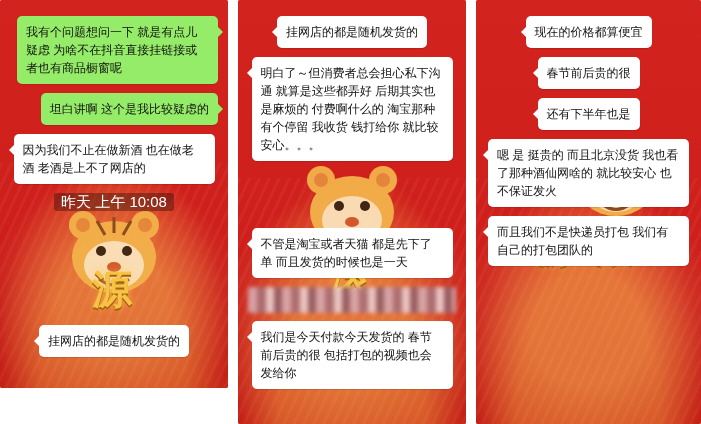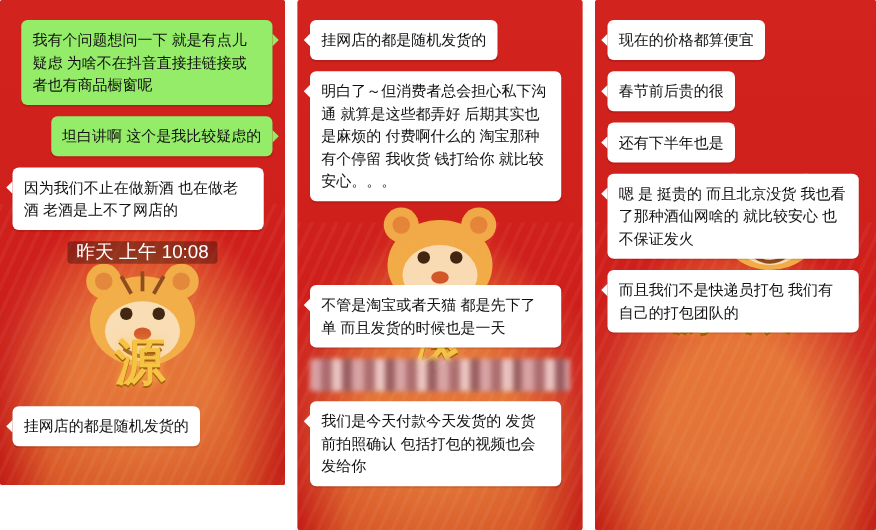--- a/index.html
+++ b/index.html
@@ -72,21 +72,21 @@
   .bubbles {
     position: absolute;
     inset: 0;
     padding: 16px 10px 10px 10px;
     box-sizing: border-box;
   }
   .row {
     display: flex;
     margin-bottom: 9px;
   }
-  .row.left { justify-content: flex-start; }
+  .row.left { justify-content: center; }
   .row.right { justify-content: flex-end; }
   .bubble {
     position: relative;
     max-width: 183px;
     padding: 7px 9px;
     border-radius: 5px;
     font-size: 12px;
     line-height: 18px;
     color: #111111;
     word-break: break-all;
@@ -208,21 +208,21 @@
       </div>
       <div class="row left">
         <div class="bubble in">明白了～但消费者总会担心私下沟通 就算是这些都弄好 后期其实也是麻烦的 付费啊什么的 淘宝那种有个停留 我收货 钱打给你 就比较安心。。。</div>
       </div>
       <div class="spacer-art-sm"></div>
       <div class="row left">
         <div class="bubble in">不管是淘宝或者天猫 都是先下了单 而且发货的时候也是一天</div>
       </div>
       <div class="blur-strip"></div>
       <div class="row left">
-        <div class="bubble in">我们是今天付款今天发货的 发货前拍照确认 包括打包的视频也会发给你</div>
+        <div class="bubble in">我们是今天付款今天发货的 春节前后贵的很 包括打包的视频也会发给你</div>
       </div>
     </div>
   </div>
 
   <div class="screen screen-3">
     <div class="bg-art"></div>
     <svg class="tiger" style="top:120px;left:62%" viewBox="0 0 150 120">
       <ellipse cx="75" cy="62" rx="40" ry="34" fill="#f3b24a"></ellipse>
       <ellipse cx="75" cy="70" rx="28" ry="22" fill="#fbe3bb"></ellipse>
       <circle cx="46" cy="32" r="13" fill="#f3b24a"></circle>

